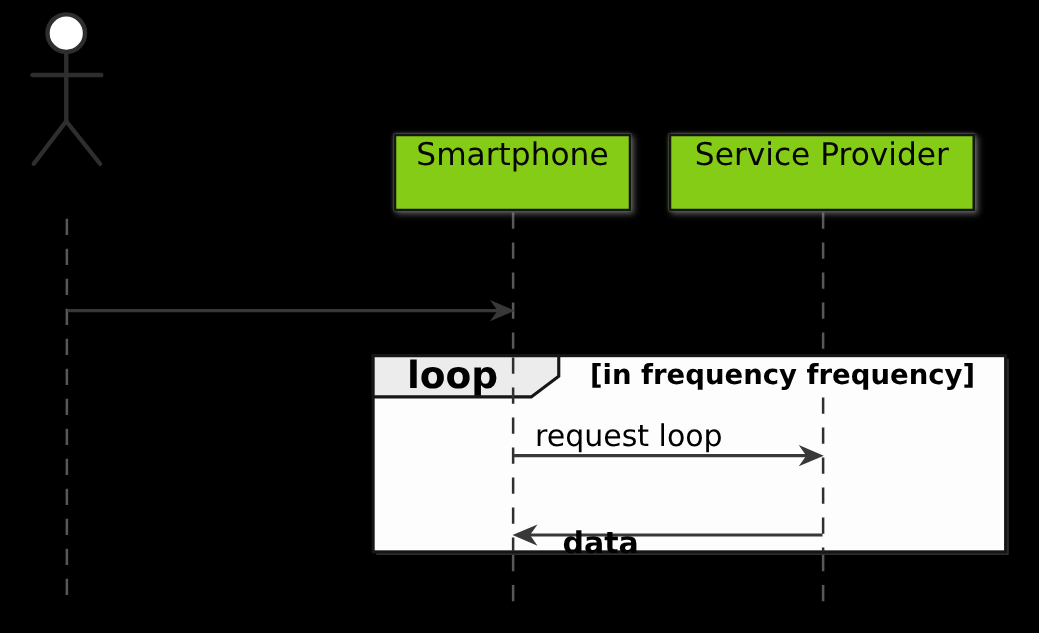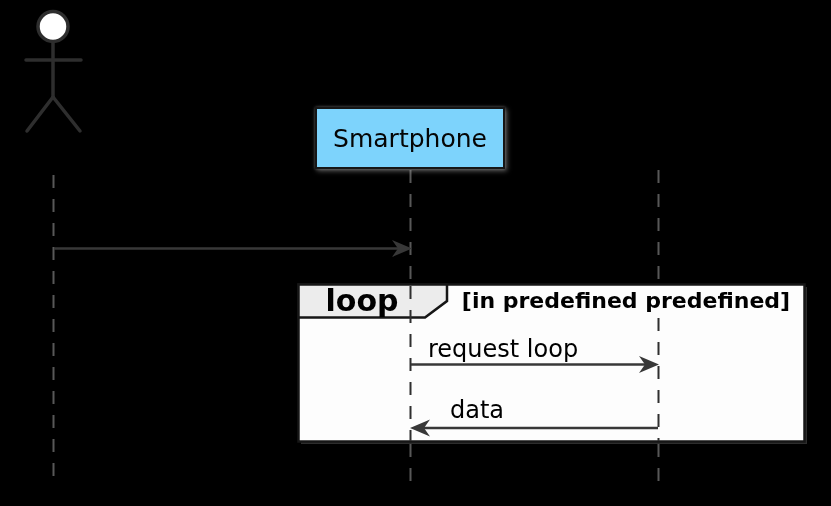--- a/index.html
+++ b/index.html
@@ -3,38 +3,38 @@
 <meta charset="utf-8">
 <style>
   html,body{margin:0;padding:0;background:#000;}
   #stage{
     position:relative;width:831px;height:506px;background:#000000;
     font-family:"DejaVu Sans","Liberation Sans",sans-serif;overflow:hidden;
   }
   #diagram-svg{position:absolute;left:0;top:0;}
   .participant-box{
     position:absolute;top:107px;height:58px;
-    background:#7dd3fc;border:2px solid #161616;
-    display:flex;align-items:center;justify-content:center;
+    background:#84cc16;border:2px solid #161616;
+    display:flex;align-items:flex-start;justify-content:center;
     font-size:25px;color:#050505;
     box-shadow:2px 2px 5px rgba(160,160,160,.55), 0 0 3px rgba(120,120,120,.6);
   }
   #smartphone-box{left:315px;width:186px;}
   #service-provider-box{left:535px;width:241px;}
   .frame-label{
     position:absolute;display:flex;align-items:center;justify-content:center;
     font-weight:bold;color:#000;
   }
   #loop-operator{left:299px;top:284px;width:126px;height:32px;font-size:30px;}
   #loop-condition{left:447px;top:284px;width:358px;height:32px;font-size:22px;}
   .message-label{
     position:absolute;color:#000;font-size:24px;white-space:nowrap;
   }
   #request-data-label{left:428px;top:335px;}
-  #data-label{left:450px;top:396px;}
+  #data-label{left:450px;top:420px;font-weight:bold;}
 </style>
 </head>
 <body>
 
 <div id="stage">
 
   <svg id="diagram-svg" width="831" height="506" viewBox="0 0 831 506">
 
     <g stroke="#2e2e2e" fill="none" stroke-linecap="round">
       <circle cx="53" cy="26.5" r="15" fill="#ffffff" stroke-width="3.5"></circle>
@@ -76,21 +76,24 @@
     <g>
       <line x1="418" y1="428" x2="658" y2="428" stroke="#383838" stroke-width="2.5"></line>
       <polygon fill="#383838" points="410,428 430,419.5 424,428 430,436.5"></polygon>
     </g>
   </svg>
 
   <div class="participant-box" id="smartphone-box">
     <span>Smartphone</span>
   </div>
 
+  <div class="participant-box" id="service-provider-box">
+    <span>Service Provider</span>
+  </div>
 
   <div class="frame-label" id="loop-operator">loop</div>
 
-  <div class="frame-label" id="loop-condition">[in predefined predefined]</div>
+  <div class="frame-label" id="loop-condition">[in frequency frequency]</div>
 
   <div class="message-label" id="request-data-label">request loop</div>
 
   <div class="message-label" id="data-label">data</div>
 </div>
 
 </body></html>

